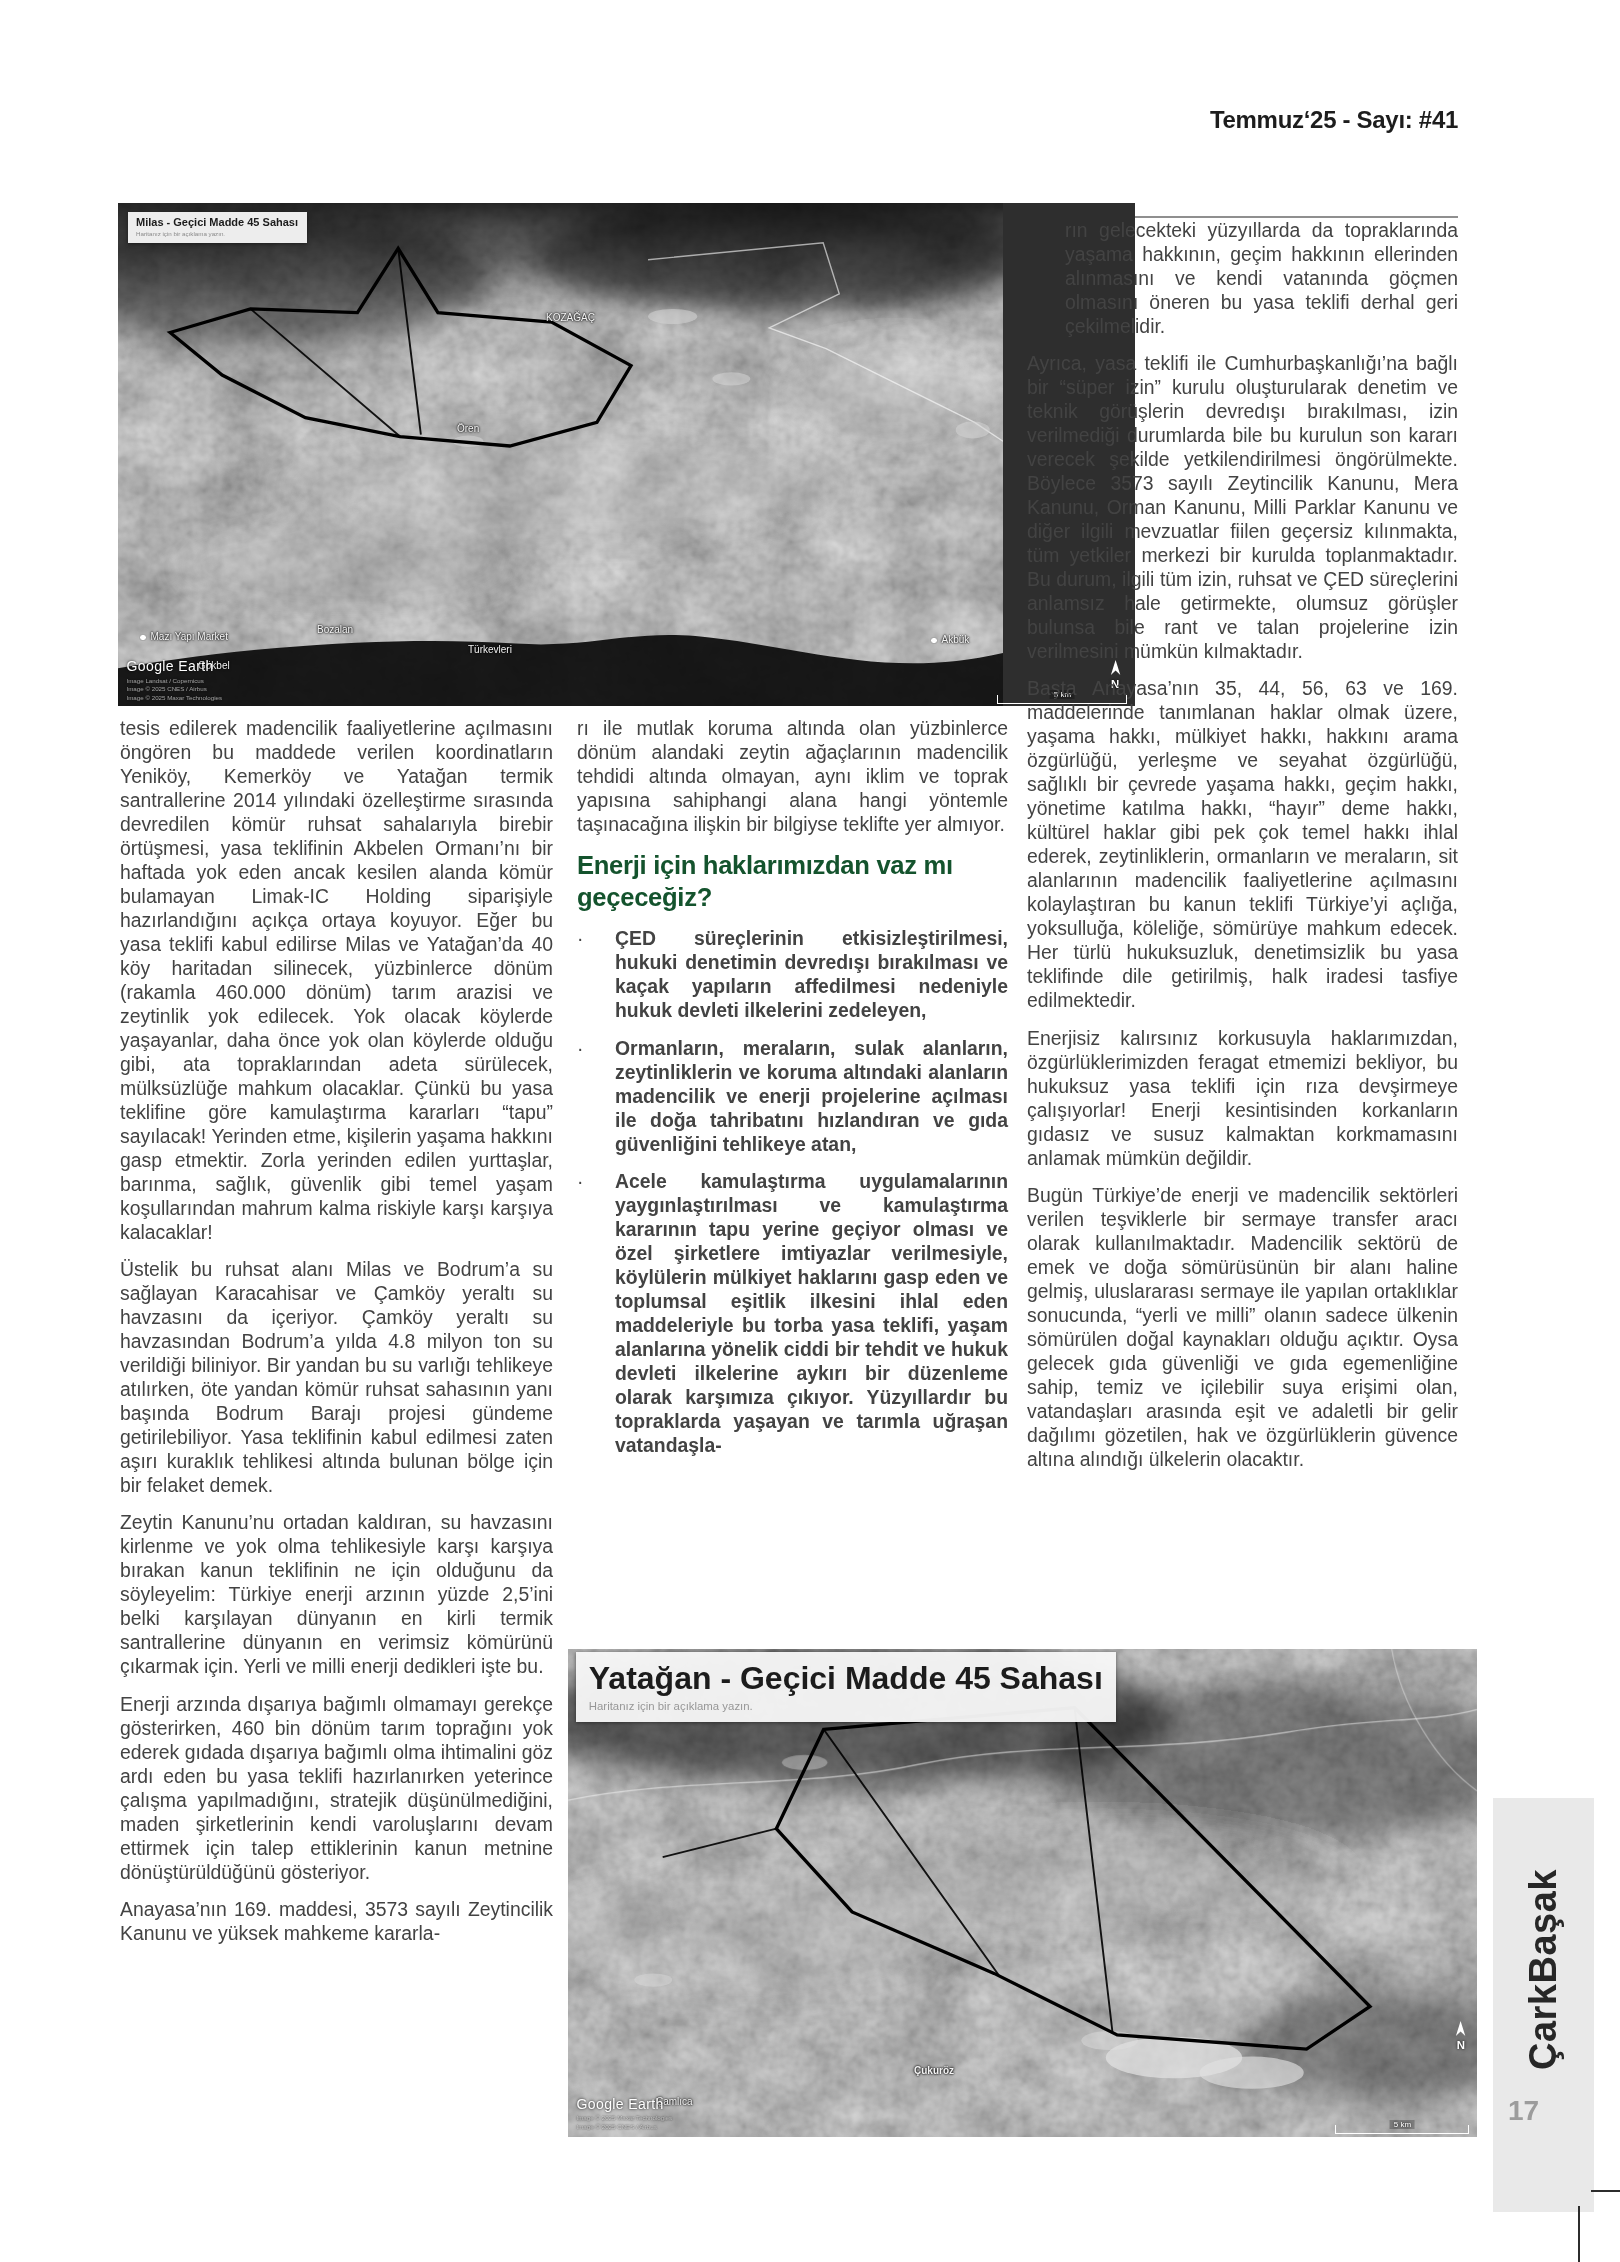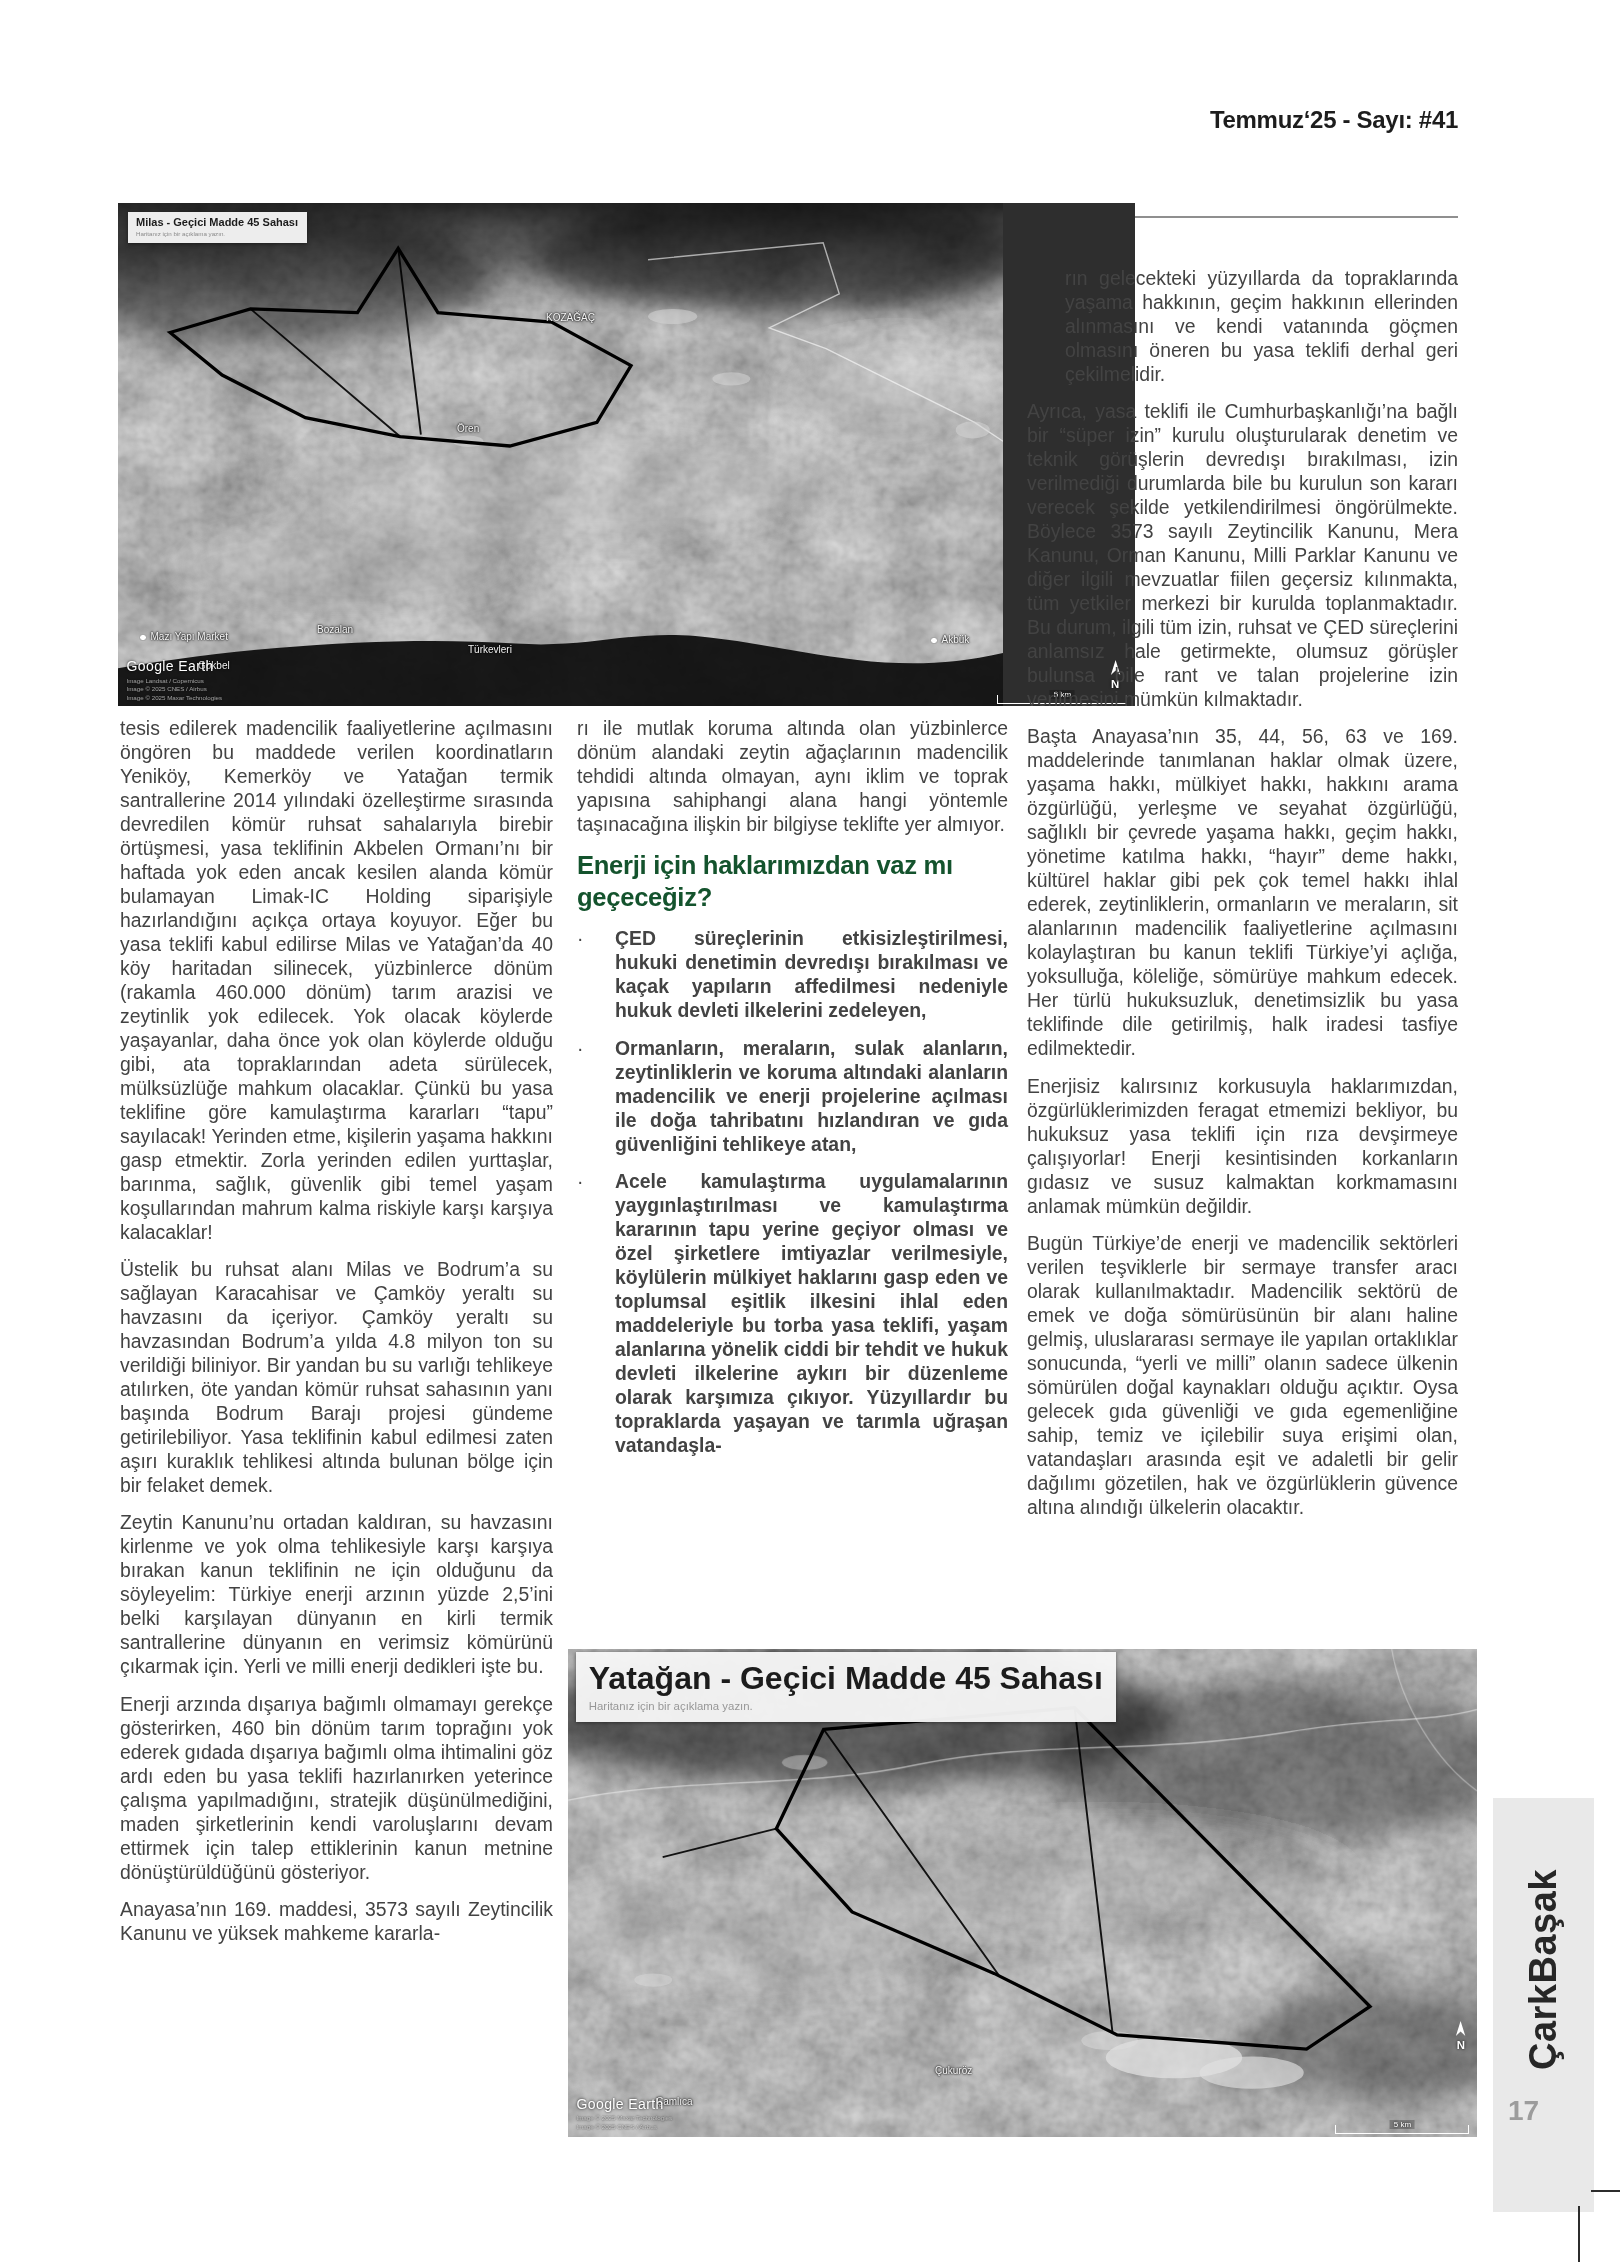--- a/index.html
+++ b/index.html
@@ -5,21 +5,21 @@
   html,body{margin:0;padding:0;background:#888;}
   #page{position:relative;width:1620px;height:2263px;background:#ffffff;overflow:hidden;
         font-family:"Liberation Sans",sans-serif;}
   
   .issue-header{position:absolute;top:106px;left:1027px;width:431px;text-align:right;
     font-size:24px;font-weight:700;color:#1d1d1d;letter-spacing:-0.3px;}
   .header-rule{position:absolute;top:216px;left:1027px;width:431px;height:1.9px;background:#8f8f8f;}
   
   .col{position:absolute;font-size:19.4px;line-height:24px;color:#434343;text-align:justify;}
   .col p{margin:0 0 13.2px 0;}
-  .col p.cont-indent{padding-left:38px;margin-top:48px;}
+  .col p.cont-indent{padding-left:38px;}
   .col h2{font-size:25.6px;line-height:32px;font-weight:700;color:#14532d;margin:3.8px 0 13.2px 0;
     text-align:left;letter-spacing:-0.3px;}
   .bullet{display:flex;margin:0 0 13.2px 0;}
   .bullet .bmark{flex:0 0 38px;color:#434343;}
   .bullet .btext{flex:1;text-align:justify;font-weight:bold;}
   
   .map{position:absolute;background:#2e2e2e;overflow:hidden;}
   .map svg.bg{position:absolute;left:0;top:0;}
   .map-titlebox{position:absolute;background:rgba(248,248,248,0.95);box-shadow:0 0.9px 3.8px rgba(0,0,0,0.45);}
   #map1 .map-titlebox{left:9.5px;top:8.5px;padding:4.7px 8.5px 5.7px 8.5px;}
@@ -222,21 +222,21 @@
       </g>
       <path d="M270,85 L535,62 L847,378 L780,423 L580,408 L450,343 L300,278 L220,190 Z" stroke="#000" stroke-width="3.5" fill="none" stroke-linejoin="miter"></path>
       <path d="M535,62 L575,405 M270,85 L455,345 M100,220 L220,190" stroke="#000" stroke-width="2" fill="none" opacity="0.9"></path>
     </svg>
 
     <div class="map-titlebox">
       <div class="map-title">Yatağan - Geçici Madde 45 Sahası</div>
       <div class="map-subtitle">Haritanız için bir açıklama yazın.</div>
     </div>
 
-    <span class="map-label" style="left:367px;top:416px;">Çukuröz</span>
+    <span class="map-label" style="left:346px;top:416px;font-weight:bold;">Çukuröz</span>
     <span class="map-label" style="left:88px;top:447px;">Çamlıca</span>
 
     <div class="ge-block" style="bottom:5.7px;">
       <div class="ge-mark">Google Earth</div>
       <div class="ge-credits">
         <div>Image © 2025 Maxar Technologies</div>
         <div>Image © 2025 CNES / Airbus</div>
       </div>
     </div>
 

